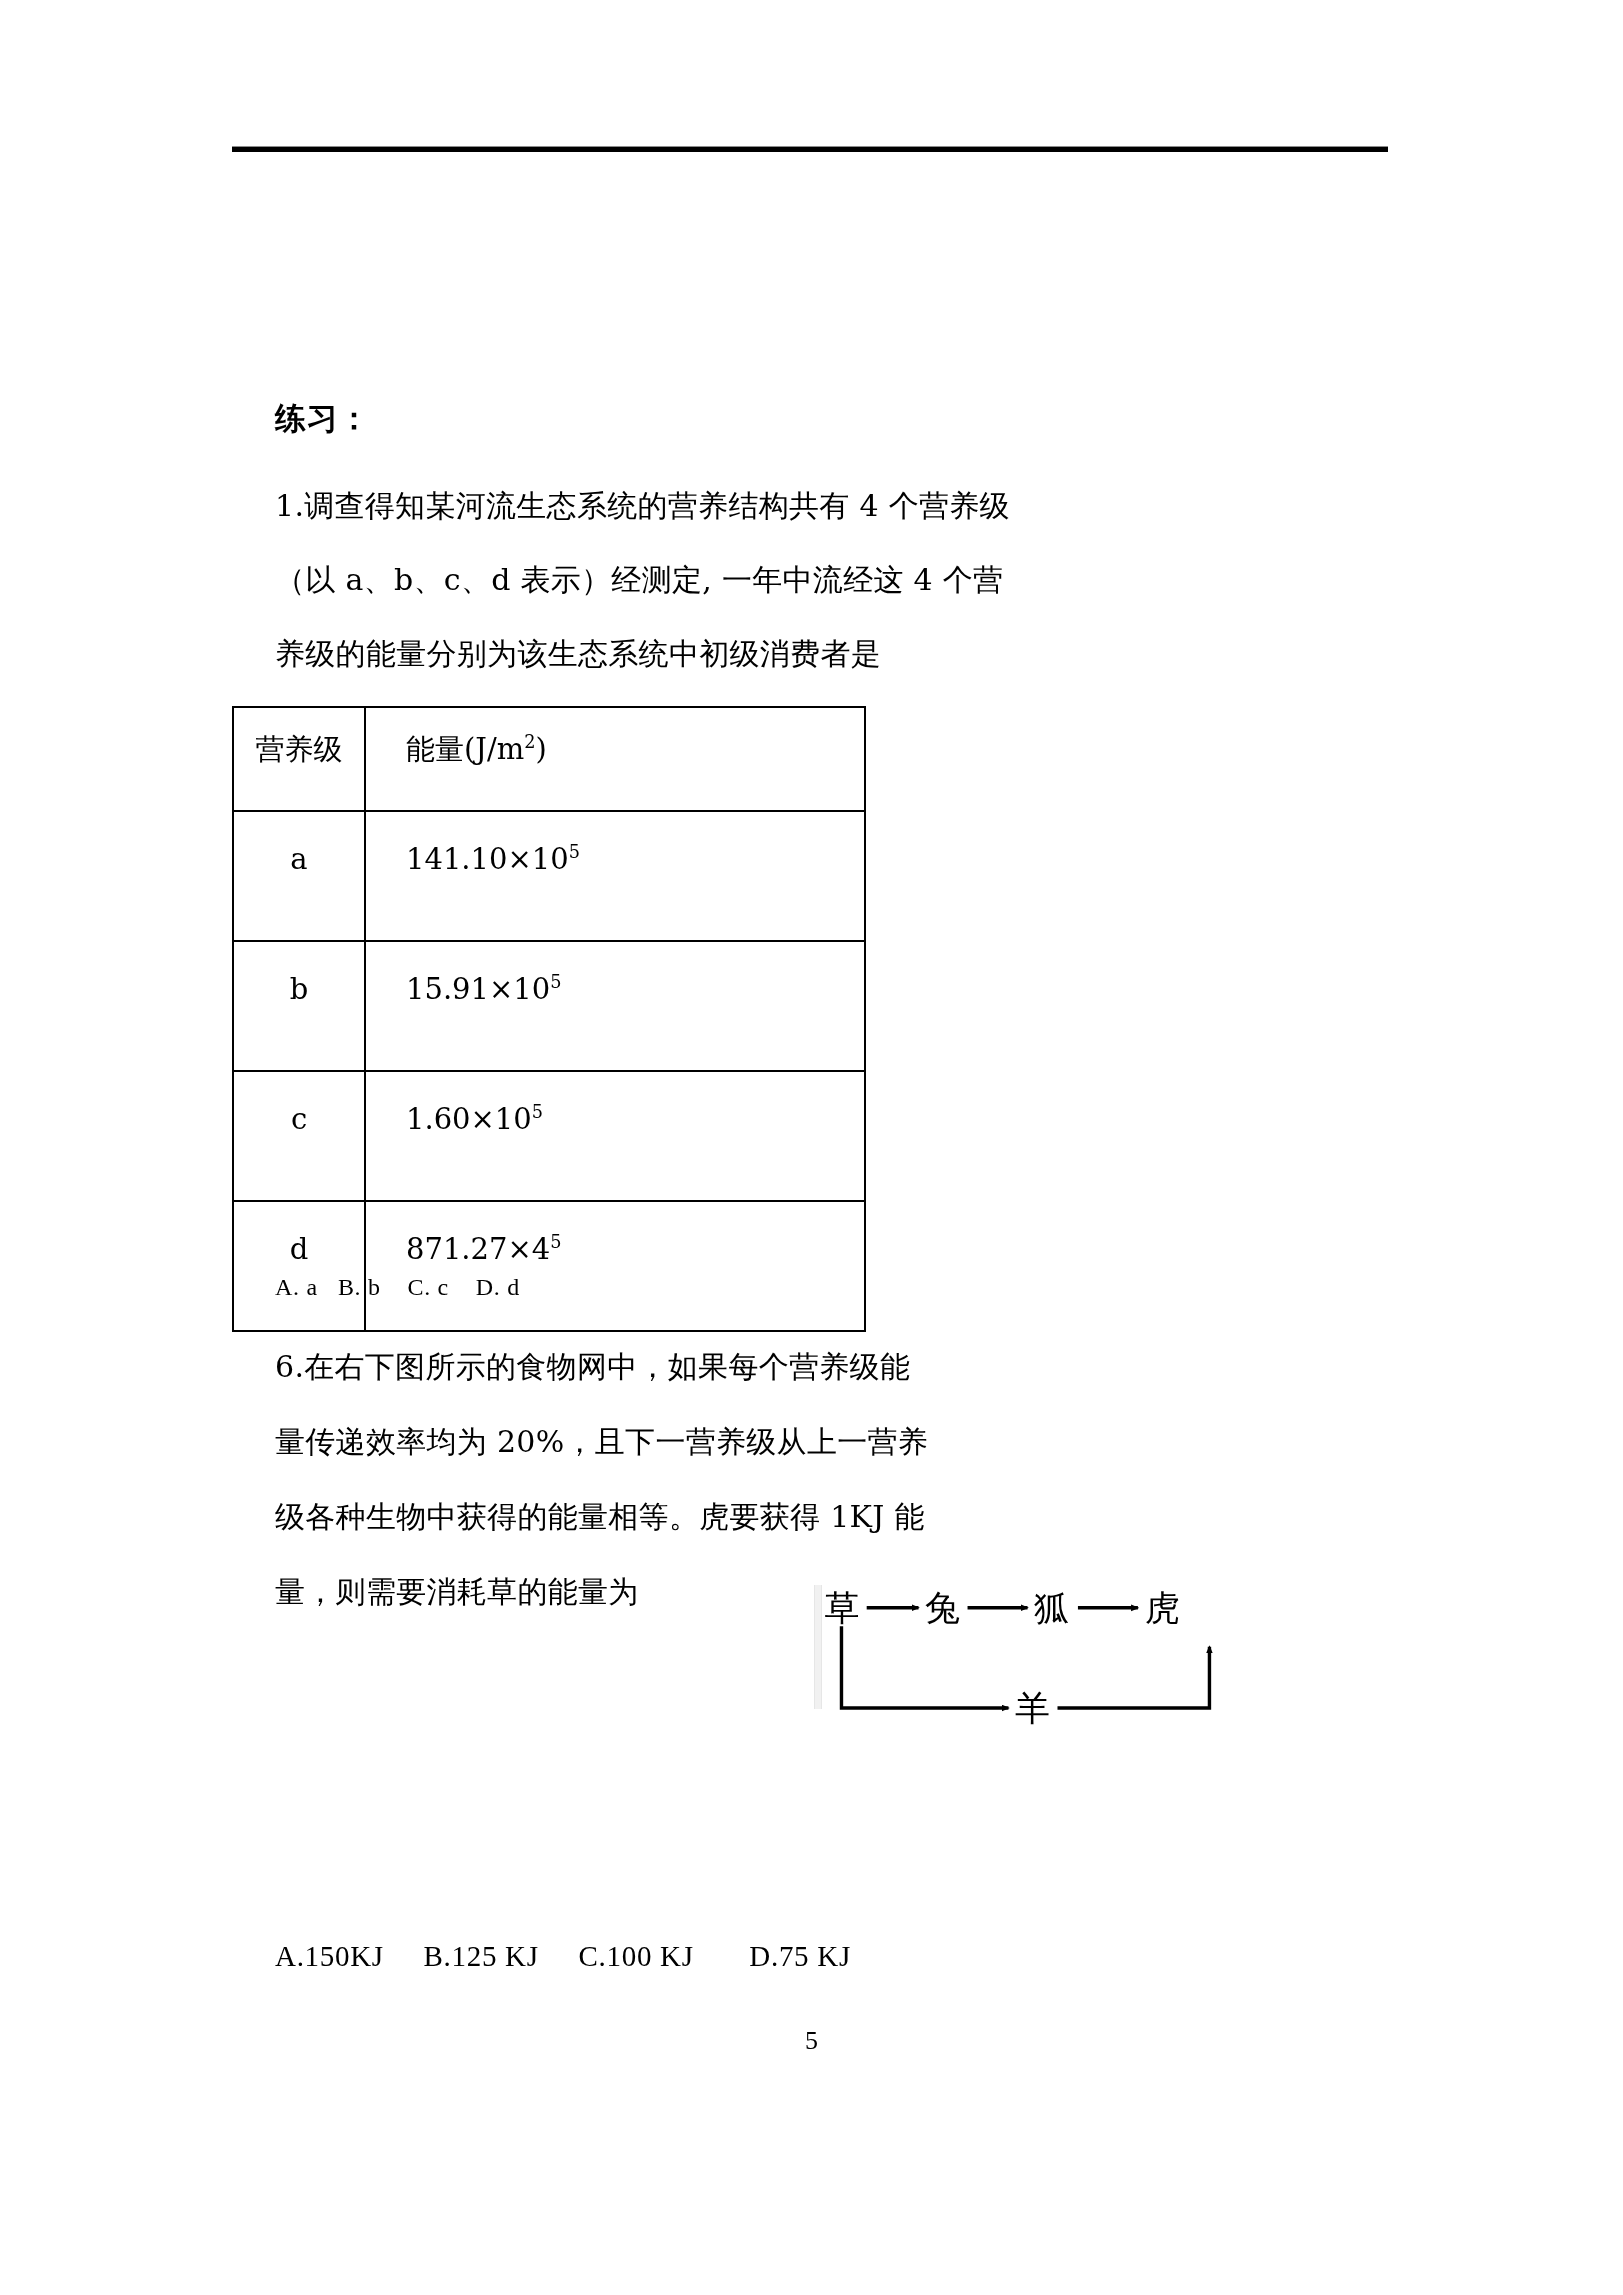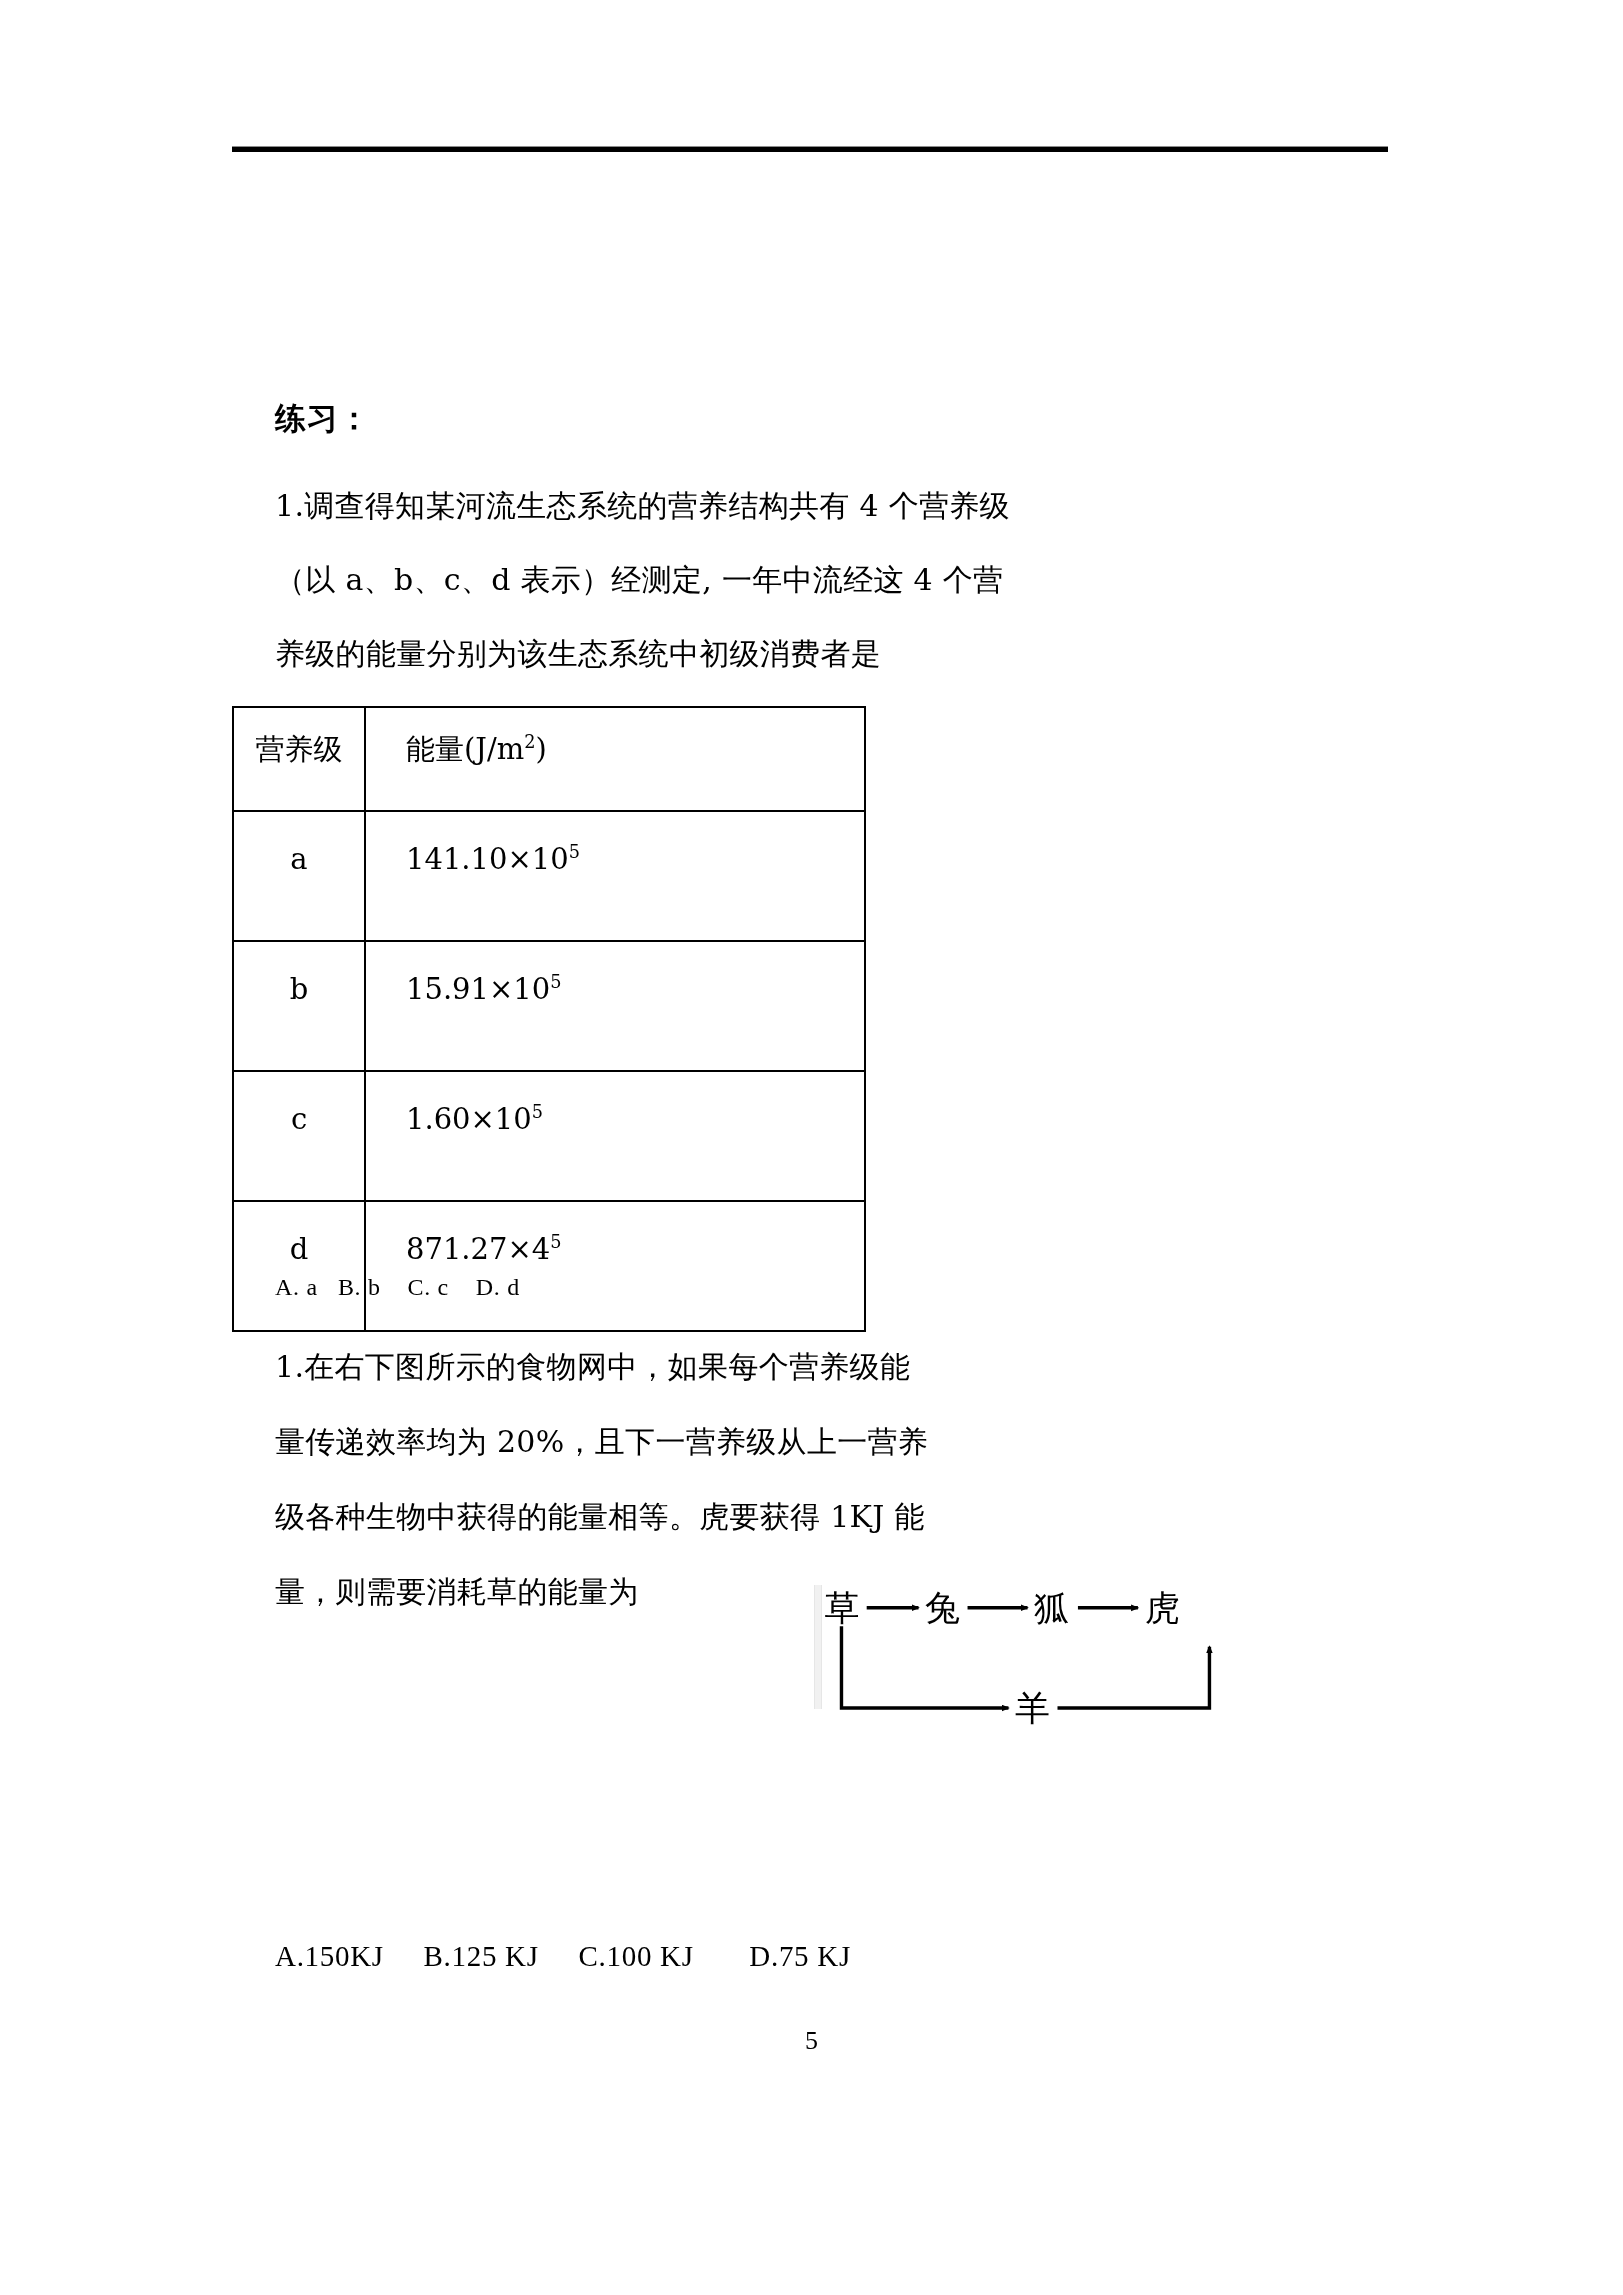--- a/index.html
+++ b/index.html
@@ -221,21 +221,21 @@
         <td class="col-level">d</td>
         <td class="col-value">
           <span>871.27×4</span><span class="sup">5</span>
         </td>
       </tr>
     </tbody>
   </table>
 
   <div class="q1-options">A. a   B. b    C. c    D. d</div>
 
-  <div class="tline cjk q2-l1">1.在右下图所示的食物网中，如果每个营养级能</div>
+  <div class="tline cjk q2-l1">6.在右下图所示的食物网中，如果每个营养级能</div>
   <div class="tline cjk q2-l2">量传递效率均为 20%，且下一营养级从上一营养</div>
   <div class="tline cjk q2-l3">级各种生物中获得的能量相等。虎要获得 1KJ 能</div>
   <div class="tline cjk q2-l4">量，则需要消耗草的能量为</div>
 
   <div class="foodweb">
     <div class="fw-graybar"></div>
 
     <svg class="fw-svg" viewBox="0 0 700 330">
       <defs>
         <marker id="ah-right" markerWidth="12" markerHeight="12" refX="10" refY="5" orient="auto" markerUnits="userSpaceOnUse">

